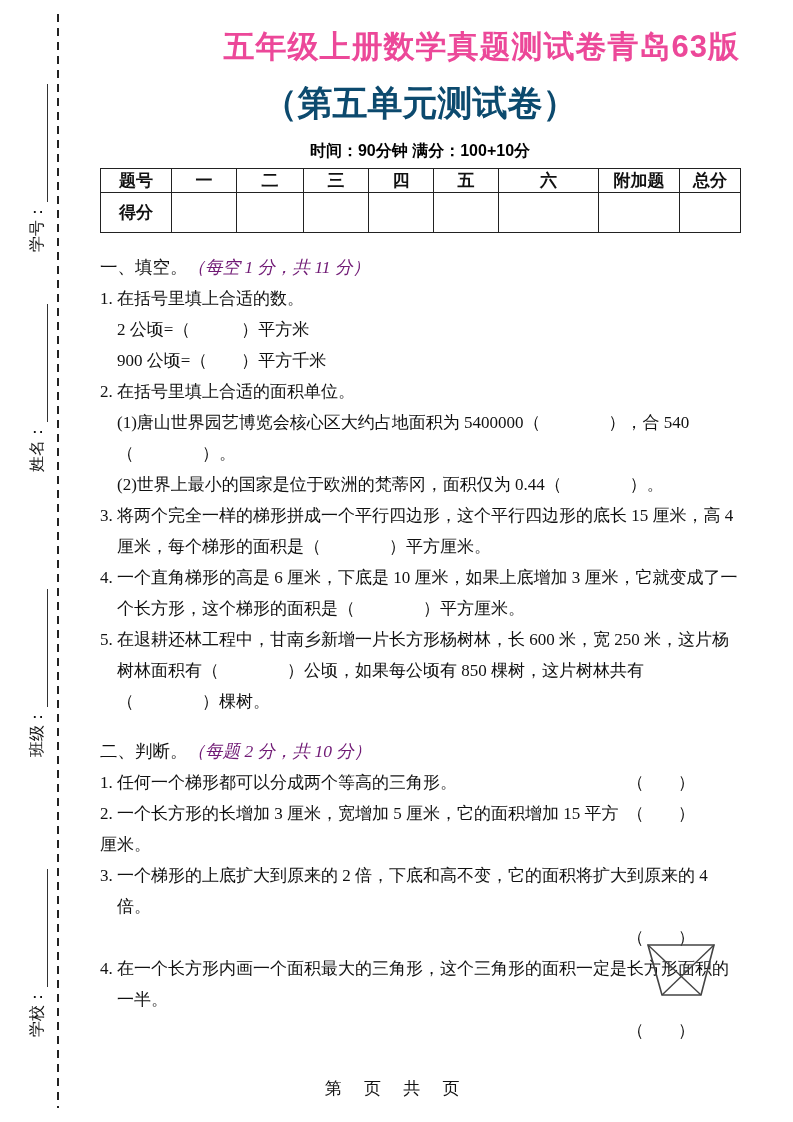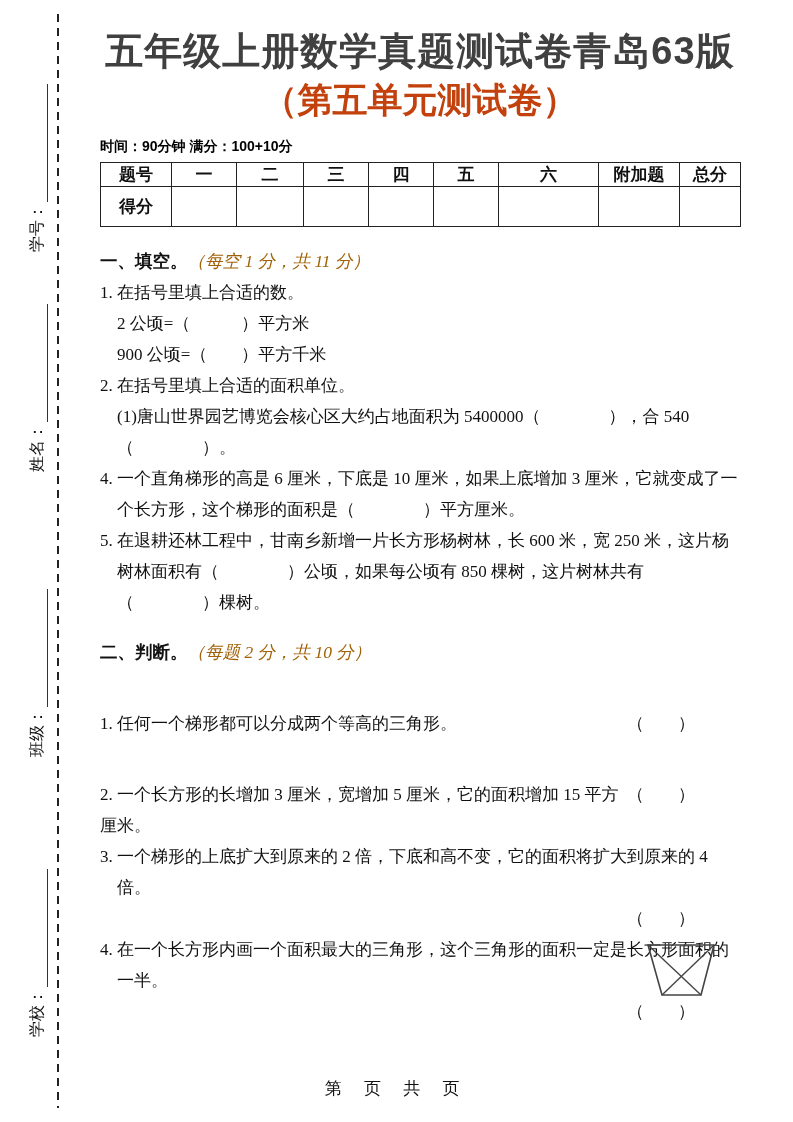--- a/index.html
+++ b/index.html
@@ -23,52 +23,52 @@
     transform:rotate(-90deg); transform-origin:0 0;
     display:flex; align-items:flex-end;
     font-size:16px; white-space:nowrap;
   }
   .seal-field .blank {
     flex:1; border-bottom:1.5px solid #333; height:14px; margin-left:2px;
   }
   
   .main { position:absolute; left:100px; top:0; width:640px; }
   .title {
-    margin-top:26px; text-align:center;
+    margin-top:26px; text-align:right;
     font-family:"Liberation Sans","DejaVu Sans",sans-serif;
-    font-weight:bold; font-size:38px; letter-spacing:1px; color:#404040;
+    font-weight:bold; font-size:31px; letter-spacing:1px; color:#ec4899;
   }
   .subtitle {
-    margin-top:0; text-align:center;
+    margin-top:12px; text-align:center;
     font-family:"Liberation Sans","DejaVu Sans",sans-serif;
-    font-weight:bold; font-size:35px; color:#c2410c;
+    font-weight:bold; font-size:35px; color:#0c4a6e;
   }
   .meta {
-    margin-top:14px; text-align:left;
+    margin-top:14px; text-align:center;
     font-family:"Liberation Sans","DejaVu Sans",sans-serif;
-    font-weight:600; font-size:14px; color:#000;
+    font-weight:600; font-size:16px; color:#000;
   }
   table.score {
     margin-top:6px; width:640px; table-layout:fixed;
     border-collapse:collapse; text-align:center;
   }
   table.score td {
     border:1.6px solid #222; font-weight:bold; font-size:17px; color:#111;
   }
   table.score tr.hdr td { height:21px; }
   table.score tr.scr td { height:40px; }
   
   .sec-head { margin-top:19px; font-size:17.5px; line-height:31px; }
-  .sec-head b { font-weight:bold;text-align:right; }
-  .sec-head i { font-style:italic; color:#a16207; font-weight:normal; }
+  .sec-head b { font-weight:normal;text-align:right; }
+  .sec-head i { font-style:italic; color:#701a75; font-weight:normal; }
   .q  { line-height:31px; padding-left:17px; text-indent:-17px; }
   .sub { line-height:31px; padding-left:17px; }
   .two-col { display:flex; line-height:31px; padding-left:17px; }
   .two-col > span:first-child { width:276px; flex:0 0 auto; }
-  .judge-line { display:flex; justify-content:space-between; line-height:31px;margin-top:40px; }
+  .judge-line { display:flex; justify-content:space-between; line-height:31px; }
   .judge-line .brk { padding-right:45px; white-space:nowrap; }
   .brk-line { text-align:right; padding-right:45px; line-height:31px; }
   
   .figure { position:absolute; left:644px; top:940px; }
   
   .footer {
     position:absolute; bottom:22px; left:0; width:100%;
     text-align:center; font-size:17px; letter-spacing:9px; color:#111;
   }
 </style>
@@ -145,20 +145,22 @@
     </div>
     <div class="q">1. 在括号里填上合适的数。</div>
     <div class="two-col">
       <span>2 公顷=（　　　）平方米</span>
     </div>
     <div class="two-col">
       <span>900 公顷=（　　）平方千米</span>
     </div>
     <div class="q">2. 在括号里填上合适的面积单位。</div>
     <div class="sub">(1)唐山世界园艺博览会核心区大约占地面积为 5400000（　　　　），合 540（　　　　）。</div>
+    <div class="sub">(2)世界上最小的国家是位于欧洲的梵蒂冈，面积仅为 0.44（　　　　）。</div>
+    <div class="q">3. 将两个完全一样的梯形拼成一个平行四边形，这个平行四边形的底长 15 厘米，高 4 厘米，每个梯形的面积是（　　　　）平方厘米。</div>
     <div class="q">4. 一个直角梯形的高是 6 厘米，下底是 10 厘米，如果上底增加 3 厘米，它就变成了一个长方形，这个梯形的面积是（　　　　）平方厘米。</div>
     <div class="q">5. 在退耕还林工程中，甘南乡新增一片长方形杨树林，长 600 米，宽 250 米，这片杨树林面积有（　　　　）公顷，如果每公顷有 850 棵树，这片树林共有（　　　　）棵树。</div>
 
     <div class="sec-head">
       <b>二、判断。</b><i>（每题 2 分，共 10 分）</i>
     </div>
     <div class="judge-line">
       <span>1. 任何一个梯形都可以分成两个等高的三角形。</span>
       <span class="brk">（　　）</span>
     </div>

